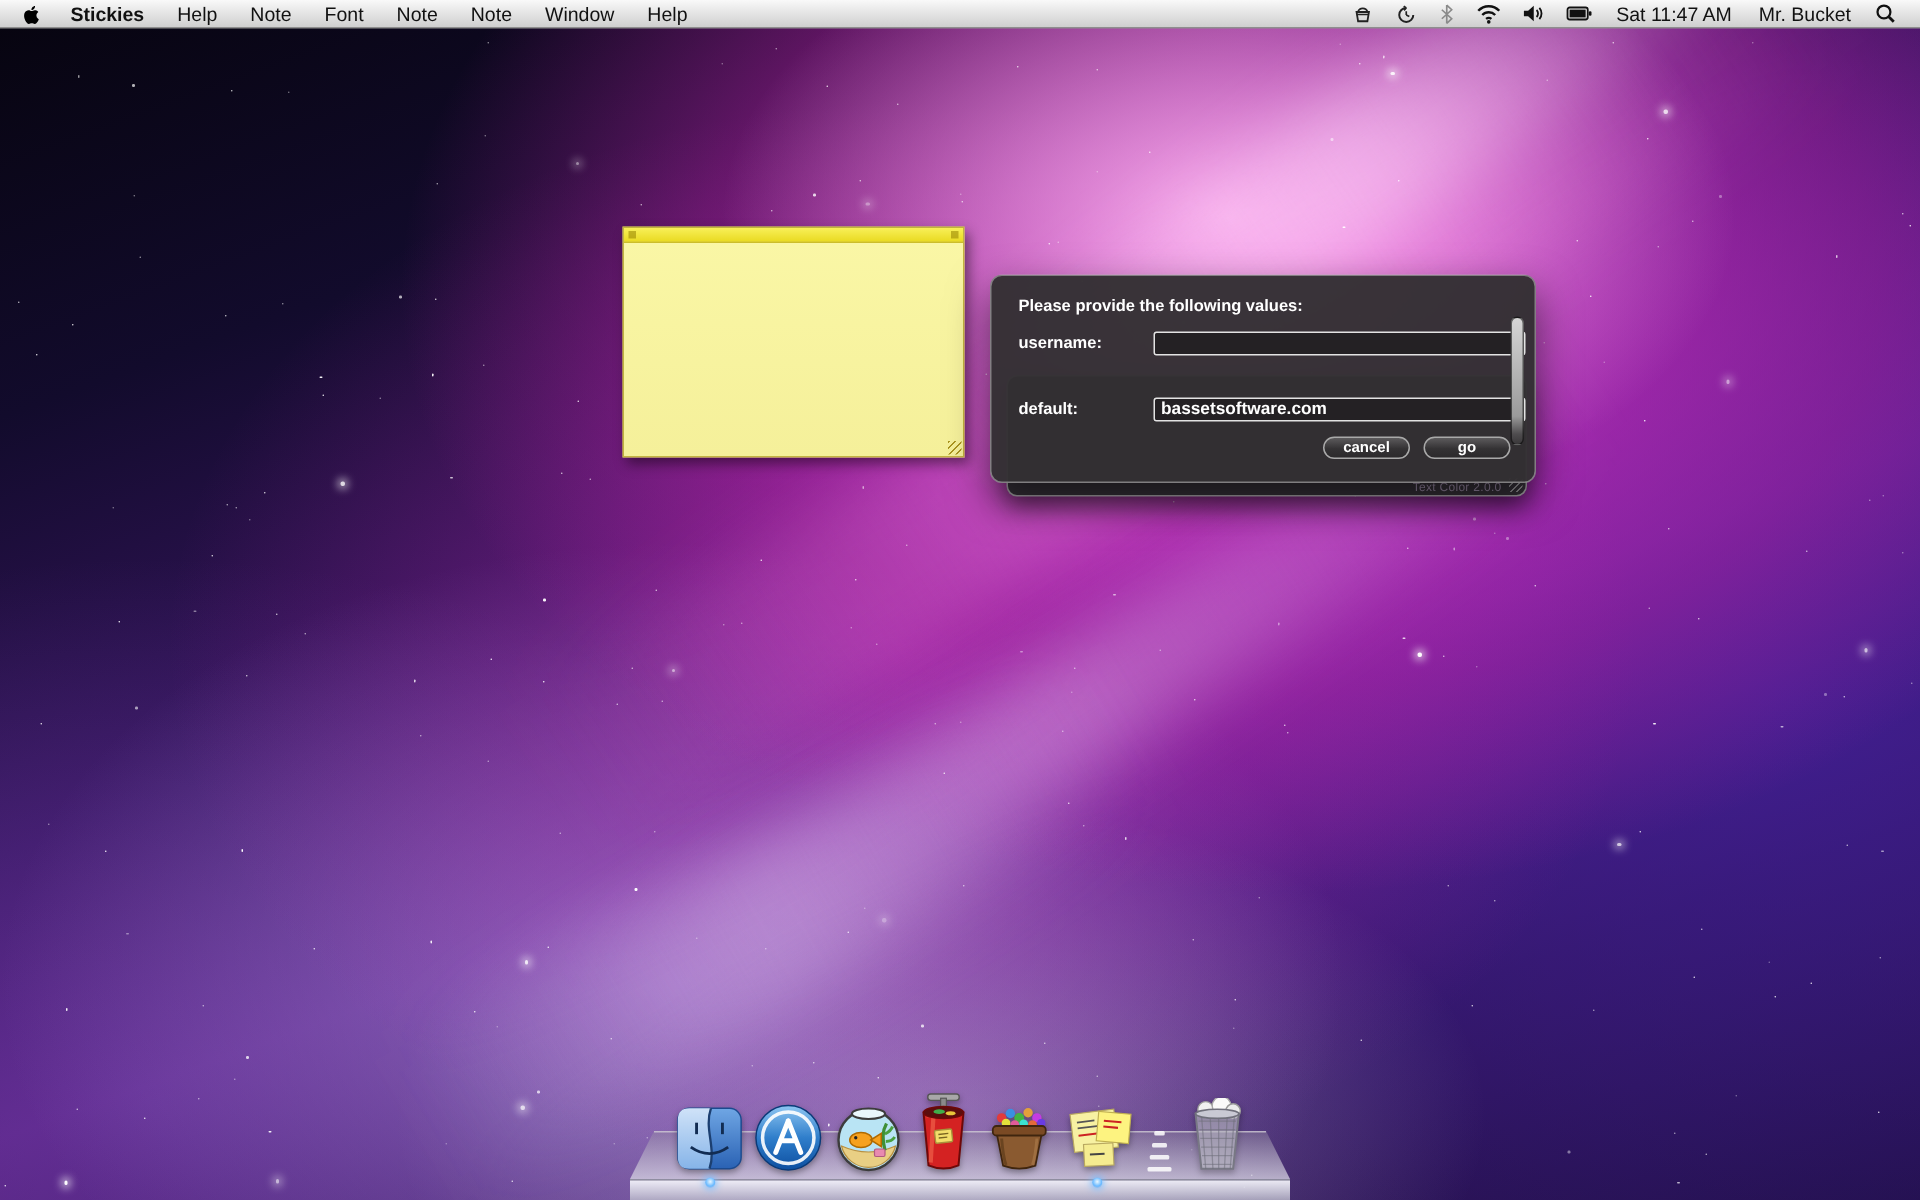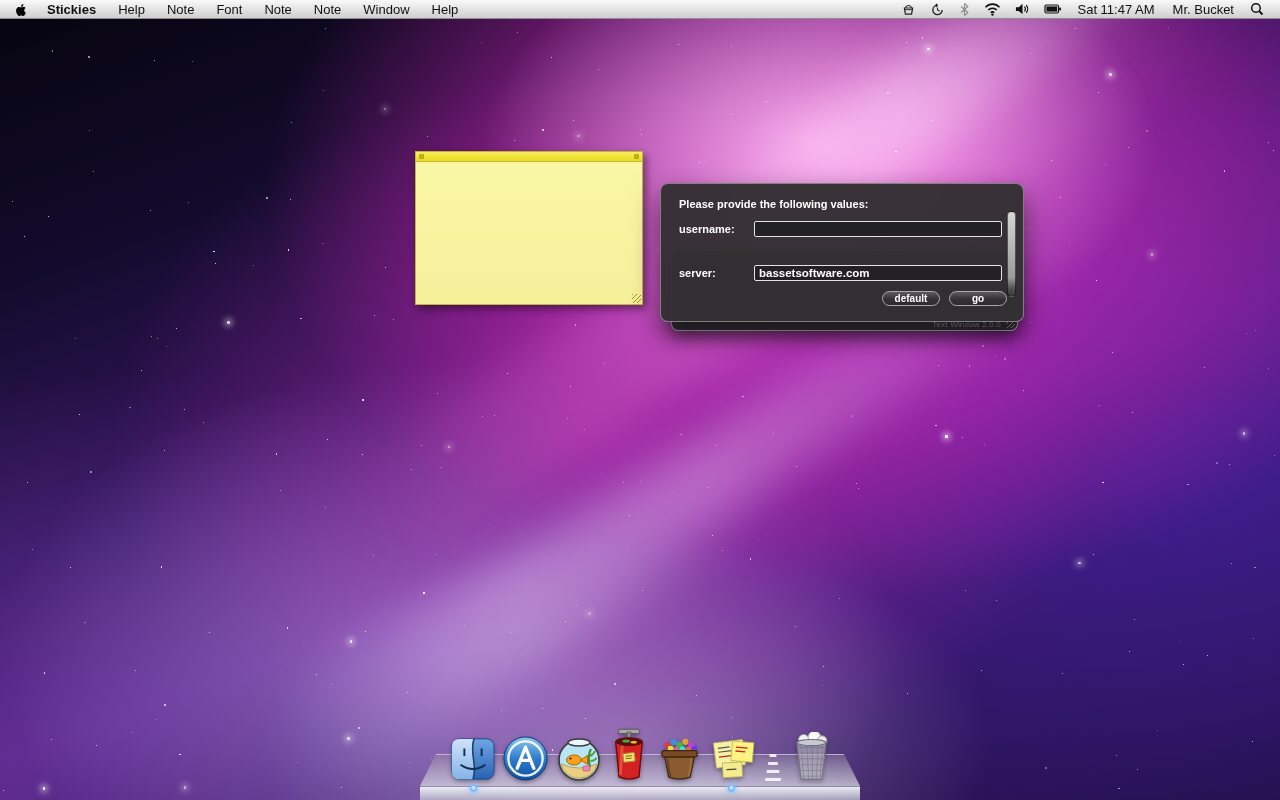--- a/index.html
+++ b/index.html
@@ -93,21 +93,21 @@
     position:absolute; left:660px; top:183px; width:364px; height:139px; z-index:12;
     background:rgba(51,48,51,0.97);
     border:1px solid rgba(255,255,255,0.38);
     border-radius:8px;
     box-shadow:0 12px 28px rgba(0,0,0,0.55);
     color:#fff;
   }
   .dlg-title { position:absolute; left:18px; top:14px; font-size:11px; font-weight:bold; }
   .dlg-row { position:absolute; left:18px; display:flex; align-items:center; }
   .dlg-row.r0 { top:37px; } .dlg-row.r1 { top:59px; } .dlg-row.r2 { top:81px; }
-  .dlg-label { width:75px; font-size:11px; font-weight:bold; }
+  .dlg-label { width:90px; font-size:11px; font-weight:bold; }
   .dlg-field {
     width:248px; height:16px;
     background:#242124; border:1px solid #e3e3e3; border-radius:2px;
     color:#fff; font-size:11.5px; font-weight:bold; padding:0 4px;
     font-family:"Liberation Sans", sans-serif; outline:none;
   }
   .dlg-buttons { position:absolute; right:16px; top:107px; display:flex; gap:9px; }
   .dlg-btn {
     width:58px; height:15px; border-radius:8px;
     background:linear-gradient(#5c5a5c, #343234 55%, #2c2a2c);
@@ -476,38 +476,38 @@
   <div class="note-titlebar">
     <span class="note-widget left"></span>
     <span class="note-widget right"></span>
   </div>
   <div class="note-body">
   </div>
   <div class="note-resize"></div>
 </div>
 
 <div class="bg-window">
-  <span class="version">Text Window 2.0.0</span>
+  <span class="version">Text Color 2.0.0</span>
   <span class="grip"></span>
 </div>
 
 <div class="dialog">
   <div class="dlg-title">Please provide the following values:</div>
 
   <div class="dlg-row r0">
     <span class="dlg-label">username:</span>
     <input class="dlg-field" type="text" value="" style="">
   </div>
   <div class="dlg-row r2">
-    <span class="dlg-label">server:</span>
+    <span class="dlg-label">default:</span>
     <input class="dlg-field" type="text" value="bassetsoftware.com" style="">
   </div>
 
   <div class="dlg-buttons">
-    <button class="dlg-btn">default</button>
+    <button class="dlg-btn">cancel</button>
     <button class="dlg-btn">go</button>
   </div>
 
   <div class="dlg-scrollbar"></div>
 </div>
 
 <div class="dock">
   <div class="shelf-edge"></div>
   <div class="shelf-top"></div>
   <div class="shelf-front"></div>

